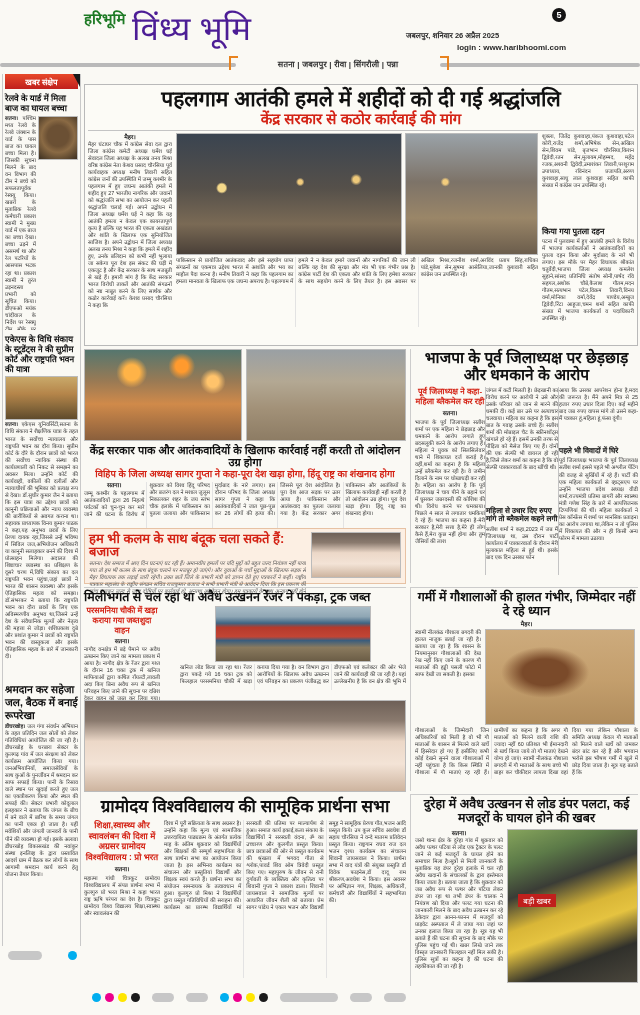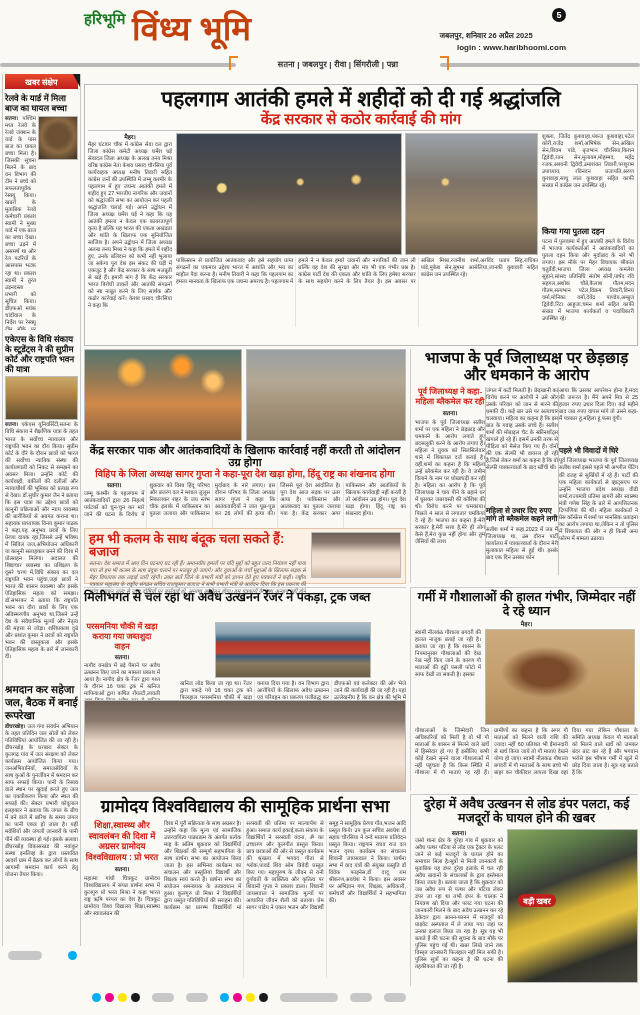--- a/index.html
+++ b/index.html
@@ -4,24 +4,24 @@
 <style>
   html,body{margin:0;padding:0;}
   body{
     width:640px;height:1015px;position:relative;overflow:hidden;
     background:#faf9f4;color:#222;
     font-family:"Liberation Sans","DejaVu Sans",sans-serif;
   }
   .abs{position:absolute;}
   
   .logo{font-size:15px;font-weight:900;color:#1d7a24;letter-spacing:0;}
-  .edition{font-size:33px;font-weight:700;color:#c2410c;line-height:1;}
+  .edition{font-size:33px;font-weight:400;color:#4c1d95;line-height:1;}
   .page-circle{width:14px;height:14px;border-radius:50%;background:#141414;color:#fff;
     font-size:9px;font-weight:700;display:flex;align-items:center;justify-content:center;}
-  .hdate{font-size:7.5px;font-weight:700;color:#2a2a2a;text-align:center;}
+  .hdate{font-size:7.5px;font-weight:700;color:#2a2a2a;text-align:left;}
   .hlogin{font-size:8px;font-weight:700;color:#2a2a2a;text-align:right;}
   .grayband{height:4px;background:#b9b9b9;border-radius:2px;}
   .cities{font-size:8px;font-weight:700;color:#333;text-align:center;letter-spacing:.2px;}
   .cornermark{width:7px;height:12px;border-left:2px solid #e8831f;border-top:2px solid #e8831f;}
   .cornermark.r{border-left:none;border-right:2px solid #e8831f;}
   
   .t{font-size:5.4px;line-height:1.3;text-align:justify;color:#333;overflow:hidden;}
   .dl{font-weight:700;}
   .byline{font-size:6px;font-weight:700;text-align:center;color:#222;}
   .rule-h{background:#c4c4c4;height:1px;}
@@ -62,21 +62,21 @@
     linear-gradient(180deg,#cdab7d 0%,#c39e6c 55%,#b08c5c 100%);}
   .ph-prayer{background:
     linear-gradient(180deg,#6e6057 0%,#8a7a6e 22%,#ecd8c8 45%,#f3e3d6 70%,#cdb49f 100%);}
   .ph-dumper{background:
     linear-gradient(160deg,#86a45c 0%,#5c7a48 18%,#3a3c36 35%,#d9b637 52%,#e5c340 62%,#30302b 80%,#4a463c 100%);}
   .ph-bird{background:
     radial-gradient(circle at 50% 45%, #6b5034 0 35%, #8a6a44 55%, #3c2f20 100%);}
   .ph-building{background:
     linear-gradient(180deg,#c9a96a 0%,#b5854a 40%,#8a6a3c 70%,#5f4a2c 100%);}
   .badge{position:absolute;left:8%;top:42%;background:#c01f1c;color:#fff;font-size:8px;
-    font-weight:700;padding:1px 5px;border-radius:6px;}
+    font-weight:400;padding:1px 5px;}
   
   .hl-xl{font-size:21px;font-weight:900;color:#101010;text-align:center;line-height:1.1;}
   .sub-red-lg{font-size:15px;font-weight:800;color:#d42315;text-align:center;line-height:1.1;}
   .hl-md{font-size:15.5px;font-weight:900;color:#101010;text-align:center;line-height:1.12;}
   .hl-sm{font-size:11px;font-weight:900;color:#101010;text-align:center;line-height:1.1;}
   .hl-s2{font-size:12.5px;font-weight:900;color:#101010;text-align:center;line-height:1.15;}
   .hl-univ{font-size:17px;font-weight:900;color:#101010;text-align:center;}
   .sub-red-sm{font-size:9.5px;font-weight:800;color:#d42315;text-align:center;line-height:1.15;}
   .sub-red-col{font-size:8px;font-weight:800;color:#d42315;text-align:center;line-height:1.25;}
   .inhead{font-size:7.3px;font-weight:800;color:#111;line-height:1.2;margin:2px 0;}
@@ -206,21 +206,21 @@
     <div style="flex:1">
       <div style="font-size:13px;font-weight:900;color:#d42315;line-height:1">हम भी कलम के साथ बंदूक चला सकते हैं: बजाज</div>
       <div class="t" style="height:34px;margin-top:2px">सतना। देश समाज में आए दिन घटनाएं घट रही हैं। अमानवीय हमलों पर यदि मुद्दों को बहुत जल्द नियंत्रण नहीं पाया गया तो हम भी कलम के साथ बंदूक चलाने पर मजबूर हो जाएंगे। और युवाओं के पर्चों मुद्दाओं के खिलाफ सड़क से मैहर विधायक तक लड़ाई जारी रहेगी। उक्त बातें जिले के प्रभारी मंत्री को ज्ञापन देते हुए पत्रकारों ने कहीं। राष्ट्रीय पत्रकार महासंघ के राष्ट्रीय संगठन सचिव राजकुमार बजाज ने सभी प्रभारी मंत्री से आवेदन दिया कि इस प्रकरण की जांच कराकर जल्द से जल्द दोषियों पर कार्रवाई हो, अन्यथा आंदोलन होगा। हम पत्रकारों के साथ अन्याय नहीं होने देंगे।</div>
     </div>
     <div class="ph ph-prayer" style="width:90px;height:46px;flex:none"></div>
   </div>
 </div>
 
 <div class="abs" style="left:84px;top:587px;width:322px;height:110px;border-top:1px solid #ccc;padding-top:2px;box-sizing:border-box">
   <div class="hl-s2" style="text-align:left">मिलीभगत से चल रहा था अवैध उत्खनन रेंजर ने पकड़ा, ट्रक जब्त</div>
-  <div style="display:flex;gap:20px;margin-top:18px;height:86px">
+  <div style="display:flex;gap:20px;margin-top:2px;height:86px">
     <div style="width:76px;flex:none">
       <div class="sub-red-col">परसमनिया चौकी में खड़ा कराया गया जब्तशुदा वाहन</div>
       <div class="byline" style="margin:1px 0">सतना।</div>
       <div class="t" style="height:56px">नागौद वनक्षेत्र में बड़े पैमाने पर अवैध उत्खनन किए जाने का मामला प्रकाश में आया है। नागौद क्षेत्र के रेंजर द्वारा गश्त के दौरान 16 चका ट्रक में खनिज माफियाओं द्वारा कथित रॉयल्टी,लावली अदा किए बिना अवैध रूप से खनिज परिवहन किए जाने की सूचना पर दबिश देकर वाहन को जब्त कर लिया गया। बताया गया है कि वन परिक्षेत्र स्थित कछरा खदान से अवैध रूप से उत्खनन किया जाकर ट्रक पर</div>
     </div>
     <div style="flex:1;display:flex;flex-direction:column;gap:2px">
       <div class="ph ph-truck" style="width:156px;height:56px;margin:0 auto"></div>
       <div class="t cols3" style="height:26px">खनिज लोड किया जा रहा था। रेंजर द्वारा पकड़े गये 16 चका ट्रक को फिलहाल परसमनिया चौकी में खड़ा कराया दिया गया है। वन विभाग द्वारा आरोपियों के खिलाफ अवैध उत्खनन एवं परिवहन का प्रकरण पंजीबद्ध कर डीएफओ एवं कलेक्टर की ओर भेजे जाने की कार्यवाही की जा रही है। यहां उल्लेखनीय है कि वन क्षेत्र की भूमि में वन विभाग एवं कलेक्टर की अनुमति के बगैर न तो कोई खदान लगाई जा सकती है,और न ही खनिज उत्खनन का कार्य किया जा सकता है। कछरा खदान अवैध रूप से संचालित की जा रही थी। मुखबिरों एवं वन विभाग के कर्मचारियों से मिली सूचना के आधार पर रेंजर ने कार्यवाही की।</div>
     </div>
   </div>

